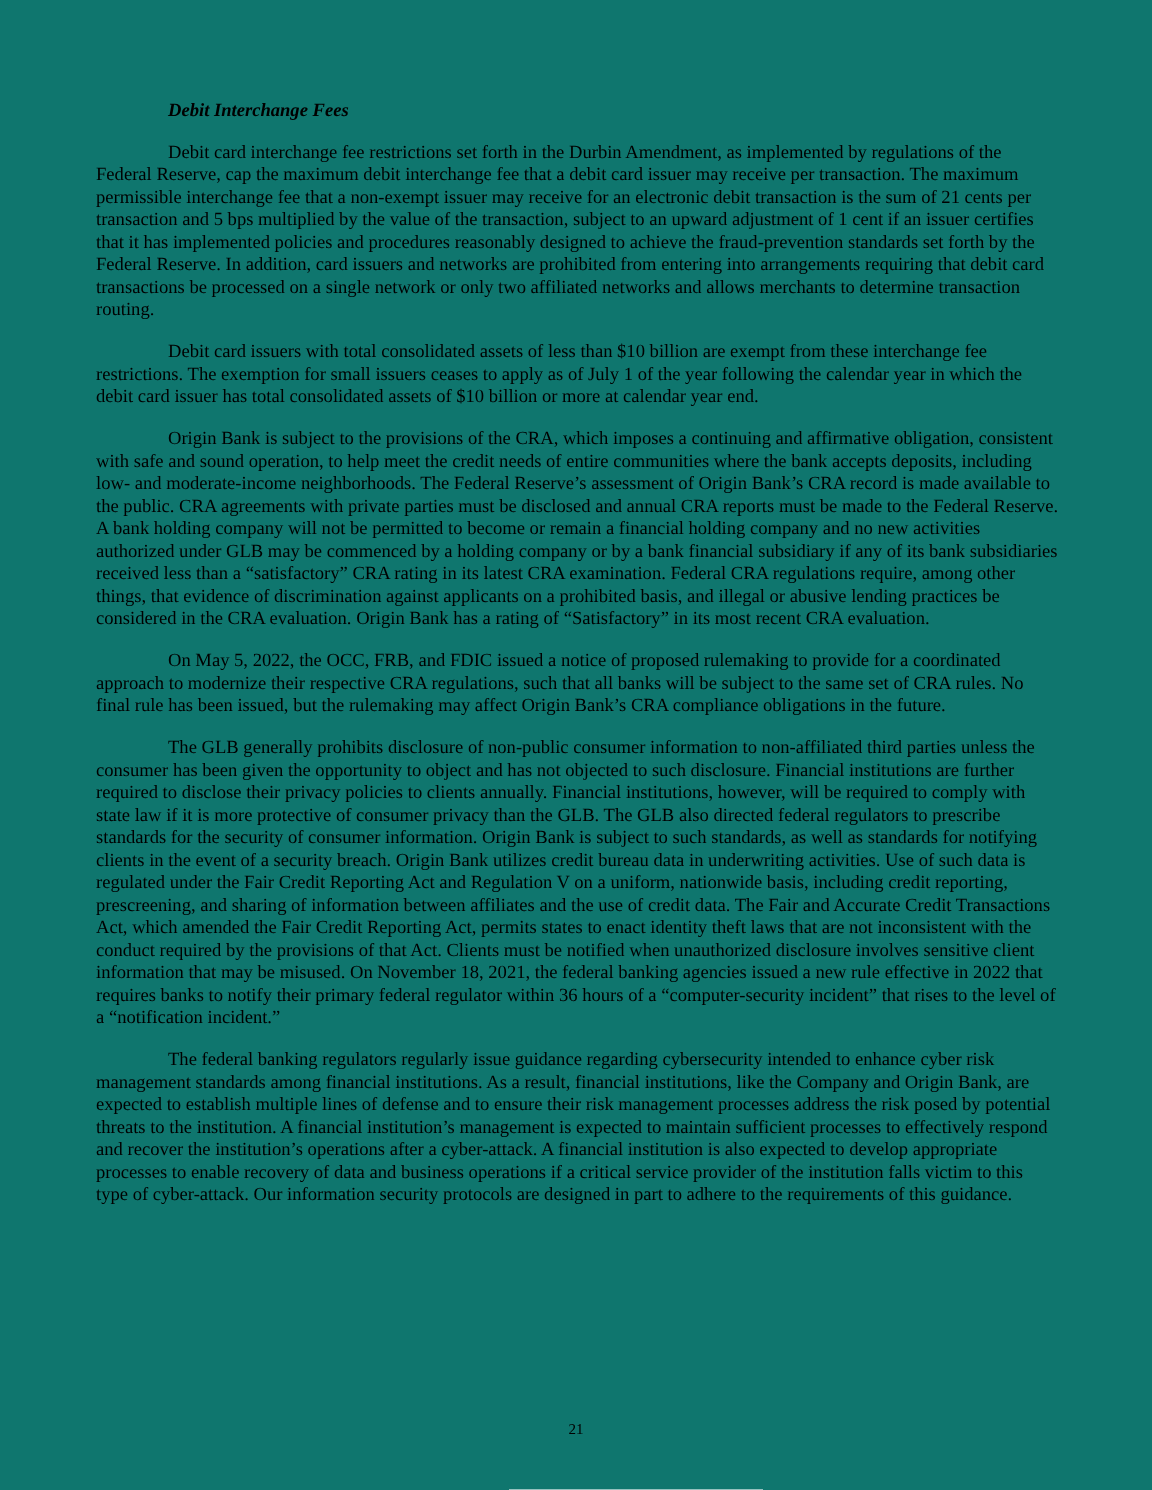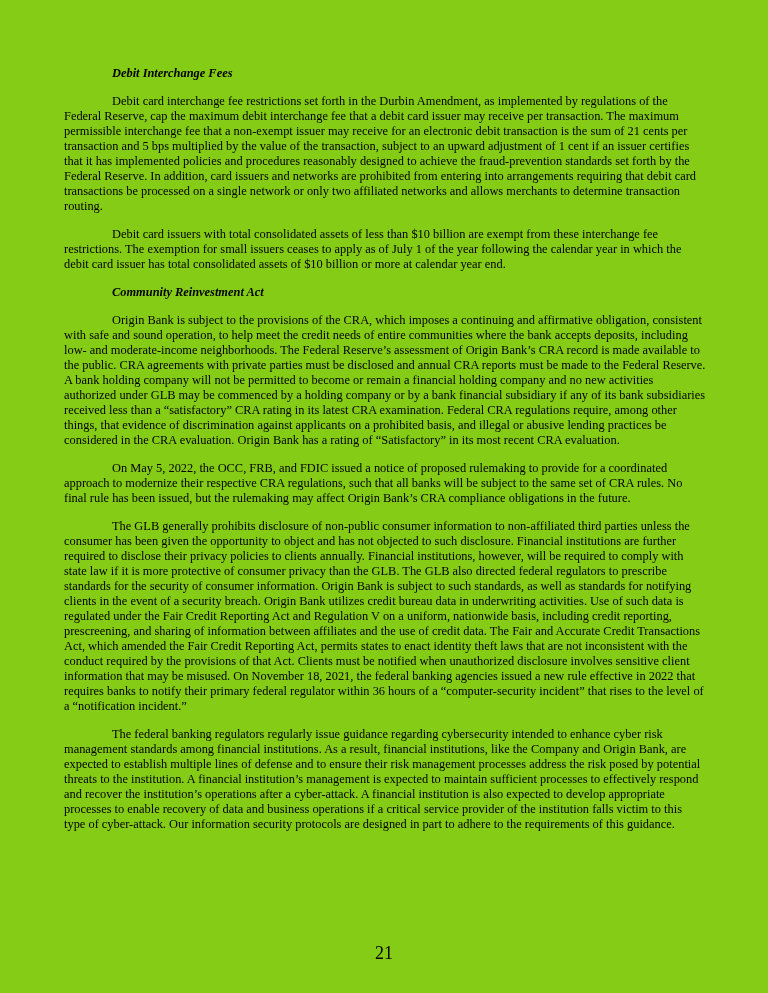--- a/index.html
+++ b/index.html
@@ -4,21 +4,21 @@
 <style>
   html, body {
     margin: 0;
     padding: 0;
     background: #ffffff;
   }
   .page {
     position: relative;
     width: 768px;
     height: 993px;
-    background: #84cc16;
+    background: #0f766e;
     font-family: "Liberation Serif", "DejaVu Serif", serif;
     color: #000000;
     overflow: hidden;
   }
   .content {
     position: absolute;
     left: 64px;
     top: 66px;
     width: 642px;
     font-size: 12.4px;
@@ -40,32 +40,31 @@
     margin: 13px 0 0 0;
     padding: 0;
     text-indent: 48px;
   }
   .page-number {
     position: absolute;
     top: 946px;
     left: 0;
     width: 100%;
     text-align: center;
-    font-size: 18px;
+    font-size: 10px;
     line-height: 15px;
   }
 </style>
 </head>
 <body>
 
 <div class="page">
   <div class="content">
     <h3 class="heading first">Debit Interchange Fees</h3>
     <p class="para">Debit card interchange fee restrictions set forth in the Durbin Amendment, as implemented by regulations of the Federal Reserve, cap the maximum debit interchange fee that a debit card issuer may receive per transaction. The maximum permissible interchange fee that a non-exempt issuer may receive for an electronic debit transaction is the sum of 21 cents per transaction and 5 bps multiplied by the value of the transaction, subject to an upward adjustment of 1 cent if an issuer certifies that it has implemented policies and procedures reasonably designed to achieve the fraud-prevention standards set forth by the Federal Reserve. In addition, card issuers and networks are prohibited from entering into arrangements requiring that debit card transactions be processed on a single network or only two affiliated networks and allows merchants to determine transaction routing.</p>
     <p class="para">Debit card issuers with total consolidated assets of less than $10 billion are exempt from these interchange fee restrictions. The exemption for small issuers ceases to apply as of July 1 of the year following the calendar year in which the debit card issuer has total consolidated assets of $10 billion or more at calendar year end.</p>
-    <h3 class="heading">Community Reinvestment Act</h3>
     <p class="para">Origin Bank is subject to the provisions of the CRA, which imposes a continuing and affirmative obligation, consistent with safe and sound operation, to help meet the credit needs of entire communities where the bank accepts deposits, including low- and moderate-income neighborhoods. The Federal Reserve’s assessment of Origin Bank’s CRA record is made available to the public. CRA agreements with private parties must be disclosed and annual CRA reports must be made to the Federal Reserve. A bank holding company will not be permitted to become or remain a financial holding company and no new activities authorized under GLB may be commenced by a holding company or by a bank financial subsidiary if any of its bank subsidiaries received less than a “satisfactory” CRA rating in its latest CRA examination. Federal CRA regulations require, among other things, that evidence of discrimination against applicants on a prohibited basis, and illegal or abusive lending practices be considered in the CRA evaluation. Origin Bank has a rating of “Satisfactory” in its most recent CRA evaluation.</p>
     <p class="para">On May 5, 2022, the OCC, FRB, and FDIC issued a notice of proposed rulemaking to provide for a coordinated approach to modernize their respective CRA regulations, such that all banks will be subject to the same set of CRA rules. No final rule has been issued, but the rulemaking may affect Origin Bank’s CRA compliance obligations in the future.</p>
     <p class="para">The GLB generally prohibits disclosure of non-public consumer information to non-affiliated third parties unless the consumer has been given the opportunity to object and has not objected to such disclosure. Financial institutions are further required to disclose their privacy policies to clients annually. Financial institutions, however, will be required to comply with state law if it is more protective of consumer privacy than the GLB. The GLB also directed federal regulators to prescribe standards for the security of consumer information. Origin Bank is subject to such standards, as well as standards for notifying clients in the event of a security breach. Origin Bank utilizes credit bureau data in underwriting activities. Use of such data is regulated under the Fair Credit Reporting Act and Regulation V on a uniform, nationwide basis, including credit reporting, prescreening, and sharing of information between affiliates and the use of credit data. The Fair and Accurate Credit Transactions Act, which amended the Fair Credit Reporting Act, permits states to enact identity theft laws that are not inconsistent with the conduct required by the provisions of that Act. Clients must be notified when unauthorized disclosure involves sensitive client information that may be misused. On November 18, 2021, the federal banking agencies issued a new rule effective in 2022 that requires banks to notify their primary federal regulator within 36 hours of a “computer-security incident” that rises to the level of a “notification incident.”</p>
     <p class="para">The federal banking regulators regularly issue guidance regarding cybersecurity intended to enhance cyber risk management standards among financial institutions. As a result, financial institutions, like the Company and Origin Bank, are expected to establish multiple lines of defense and to ensure their risk management processes address the risk posed by potential threats to the institution. A financial institution’s management is expected to maintain sufficient processes to effectively respond and recover the institution’s operations after a cyber-attack. A financial institution is also expected to develop appropriate processes to enable recovery of data and business operations if a critical service provider of the institution falls victim to this type of cyber-attack. Our information security protocols are designed in part to adhere to the requirements of this guidance.</p>
   </div>
   <div class="page-number">21</div>
 </div>
 
 </body></html>

